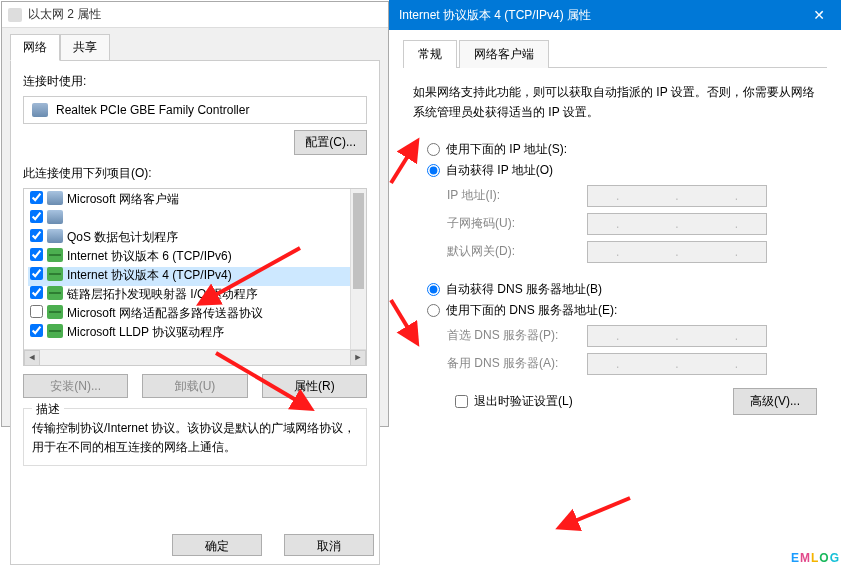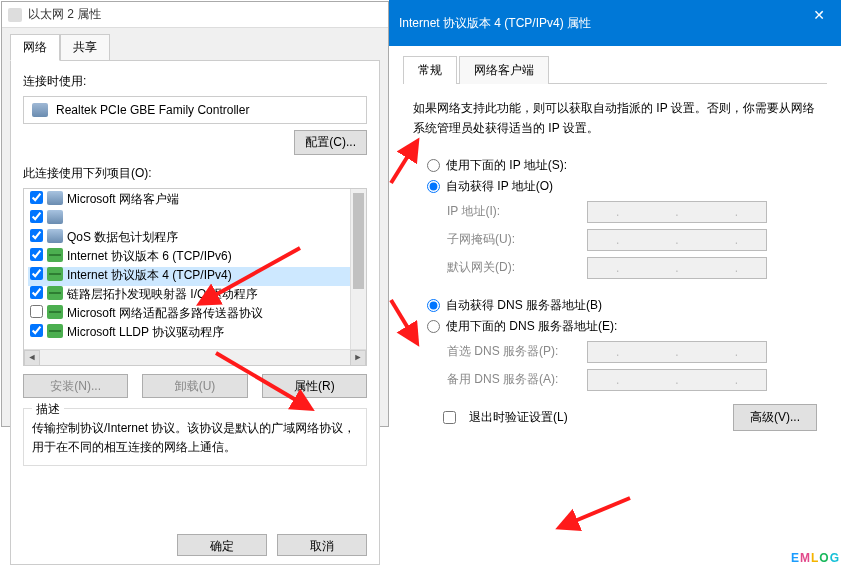--- a/index.html
+++ b/index.html
@@ -36,47 +36,47 @@
 .scrollbar-v { position: absolute; top: 0; right: 0; bottom: 16px; width: 16px; background: #f0f0f0; border-left: 1px solid #ddd; }
 .scrollbar-v .thumb { position:absolute; left:2px; right:2px; top:4px; height:60%; background:#c1c1c1; }
 
 .btn-row-3 { display: flex; gap: 14px; margin-bottom: 10px; }
 .btn-row-3 .btn { flex: 1; height: 24px; }
 
 .group { border: 1px solid #ddd; padding: 10px 8px 8px 8px; position: relative; margin-top: 6px; }
 .group .glabel { position: absolute; top: -8px; left: 8px; background: #fff; padding: 0 4px; }
 .desc { line-height: 1.6; }
 
-.footer-l { position:absolute; bottom:8px; right:12px; display:flex; gap:10px; }
+.footer-l { position:absolute; bottom:8px; right:5px; display:flex; gap:22px; }
 .footer-l .btn { width: 90px; height: 22px; }
 
 
 .dlg-right { position: absolute; left: 389px; top: 0; width: 452px; height: 577px; background: #fff; border: 0; }
-.titlebar-r { height: 46px; background: #0078d7; color: #fff; display: flex; align-items: center; padding-left: 10px; position: relative; }
+.titlebar-r { height: 30px; background: #0078d7; color: #fff; display: flex; align-items: center; padding-left: 10px; position: relative; }
 .titlebar-r .close { position: absolute; right: 0; top: 0; width: 44px; height: 30px; display: flex; align-items: center; justify-content: center; font-size: 14px; }
 .tabs-r { margin: 10px 14px 0 14px; display: flex; border-bottom: 1px solid #ccc; }
 .tab-r { padding: 5px 14px; border: 1px solid #ccc; border-bottom: none; background: #fff; margin-right: 2px; margin-bottom: -1px; }
 .tab-r.active { background: #fff; }
 .tab-r:not(.active) { background: #f8f8f8; }
 .panel-r { margin: 0 14px; padding: 14px 10px; }
 
 .info-text { line-height: 1.7; margin-bottom: 18px; }
 
 .radio-row { display: flex; align-items: center; margin: 4px 0 4px 14px; }
 .radio-row input { margin-right: 6px; }
 .field-row { display: flex; align-items: center; margin: 6px 0 6px 34px; }
 .field-row .flabel { width: 140px; color: #888; }
 .ipbox { width: 180px; height: 22px; border: 1px solid #bbb; background: #fff; display: flex; align-items: center; justify-content: space-around; color: #bbb; }
 .ipbox.dis { background: #f0f0f0; color:#bbb; }
 .ipbox .dot { color: #333; }
 .ipbox.dis .dot { color:#bbb; }
 
 .sect { margin-bottom: 18px; }
 
-.chk-row { display: flex; align-items: center; margin-left: 30px; margin-top: 10px; gap: 7px; }
+.chk-row { display: flex; align-items: center; margin-left: 42px; margin-top: 10px; }
 .chk-row input { margin-right: 6px; }
 
 .adv-row { display: flex; justify-content: flex-end; margin-top: -22px; }
 .adv-row .btn { background: #e1e1e1; padding: 4px 16px; }
 
 
 .arrow { position: absolute; pointer-events: none; }
 .arrow svg { overflow: visible; }
 
 

